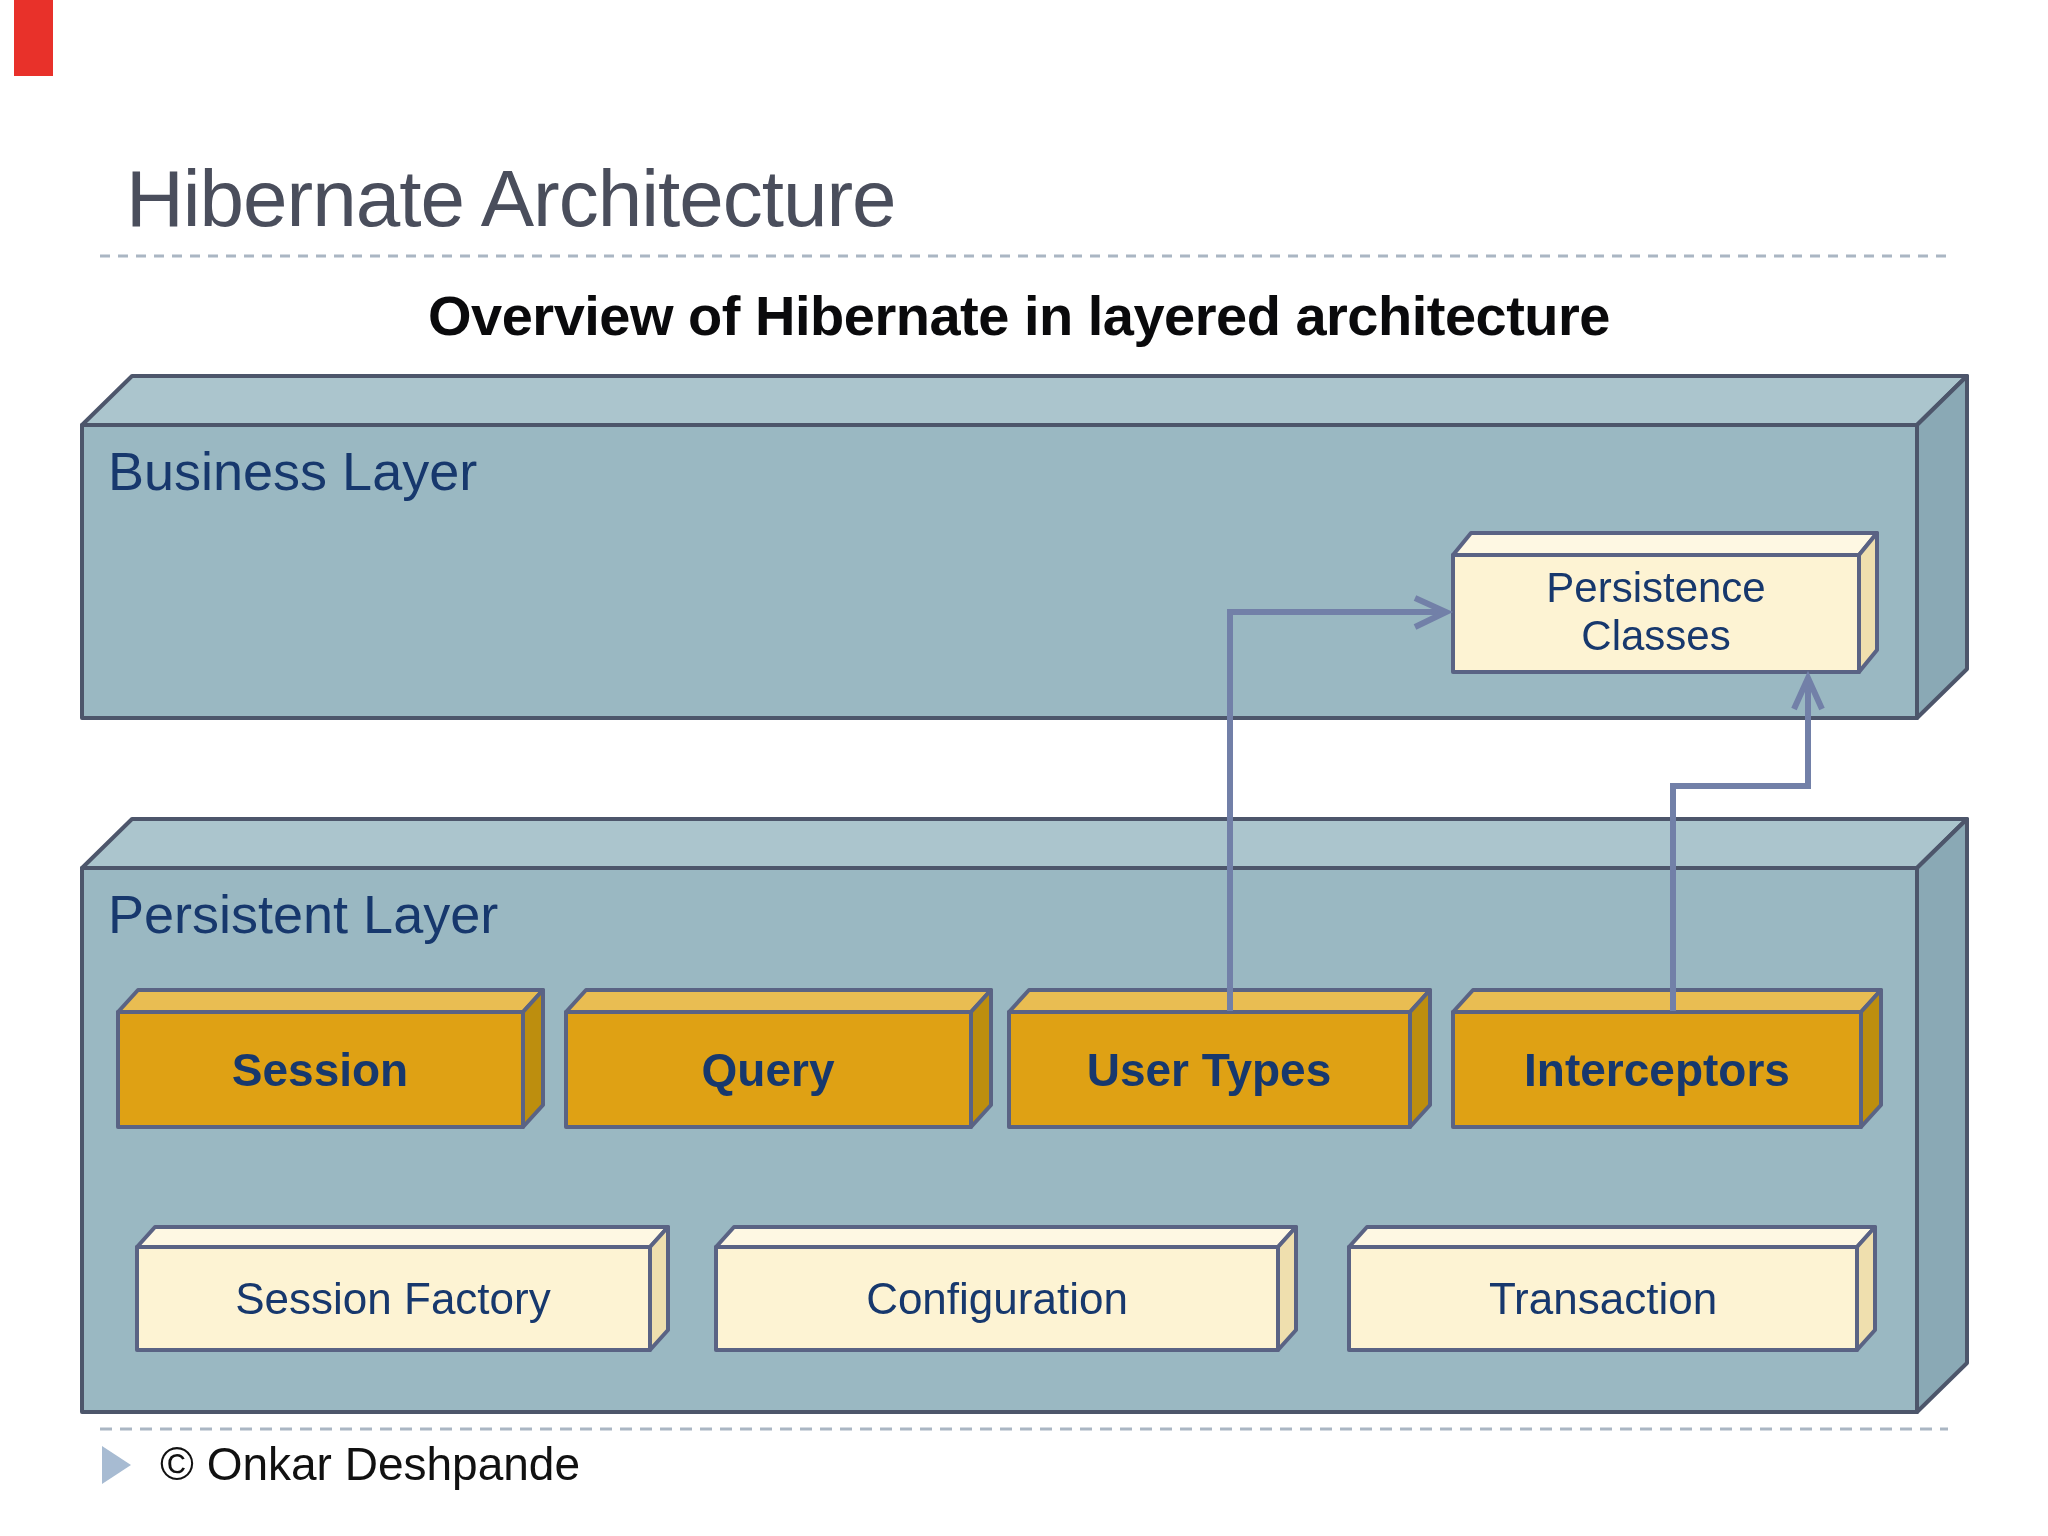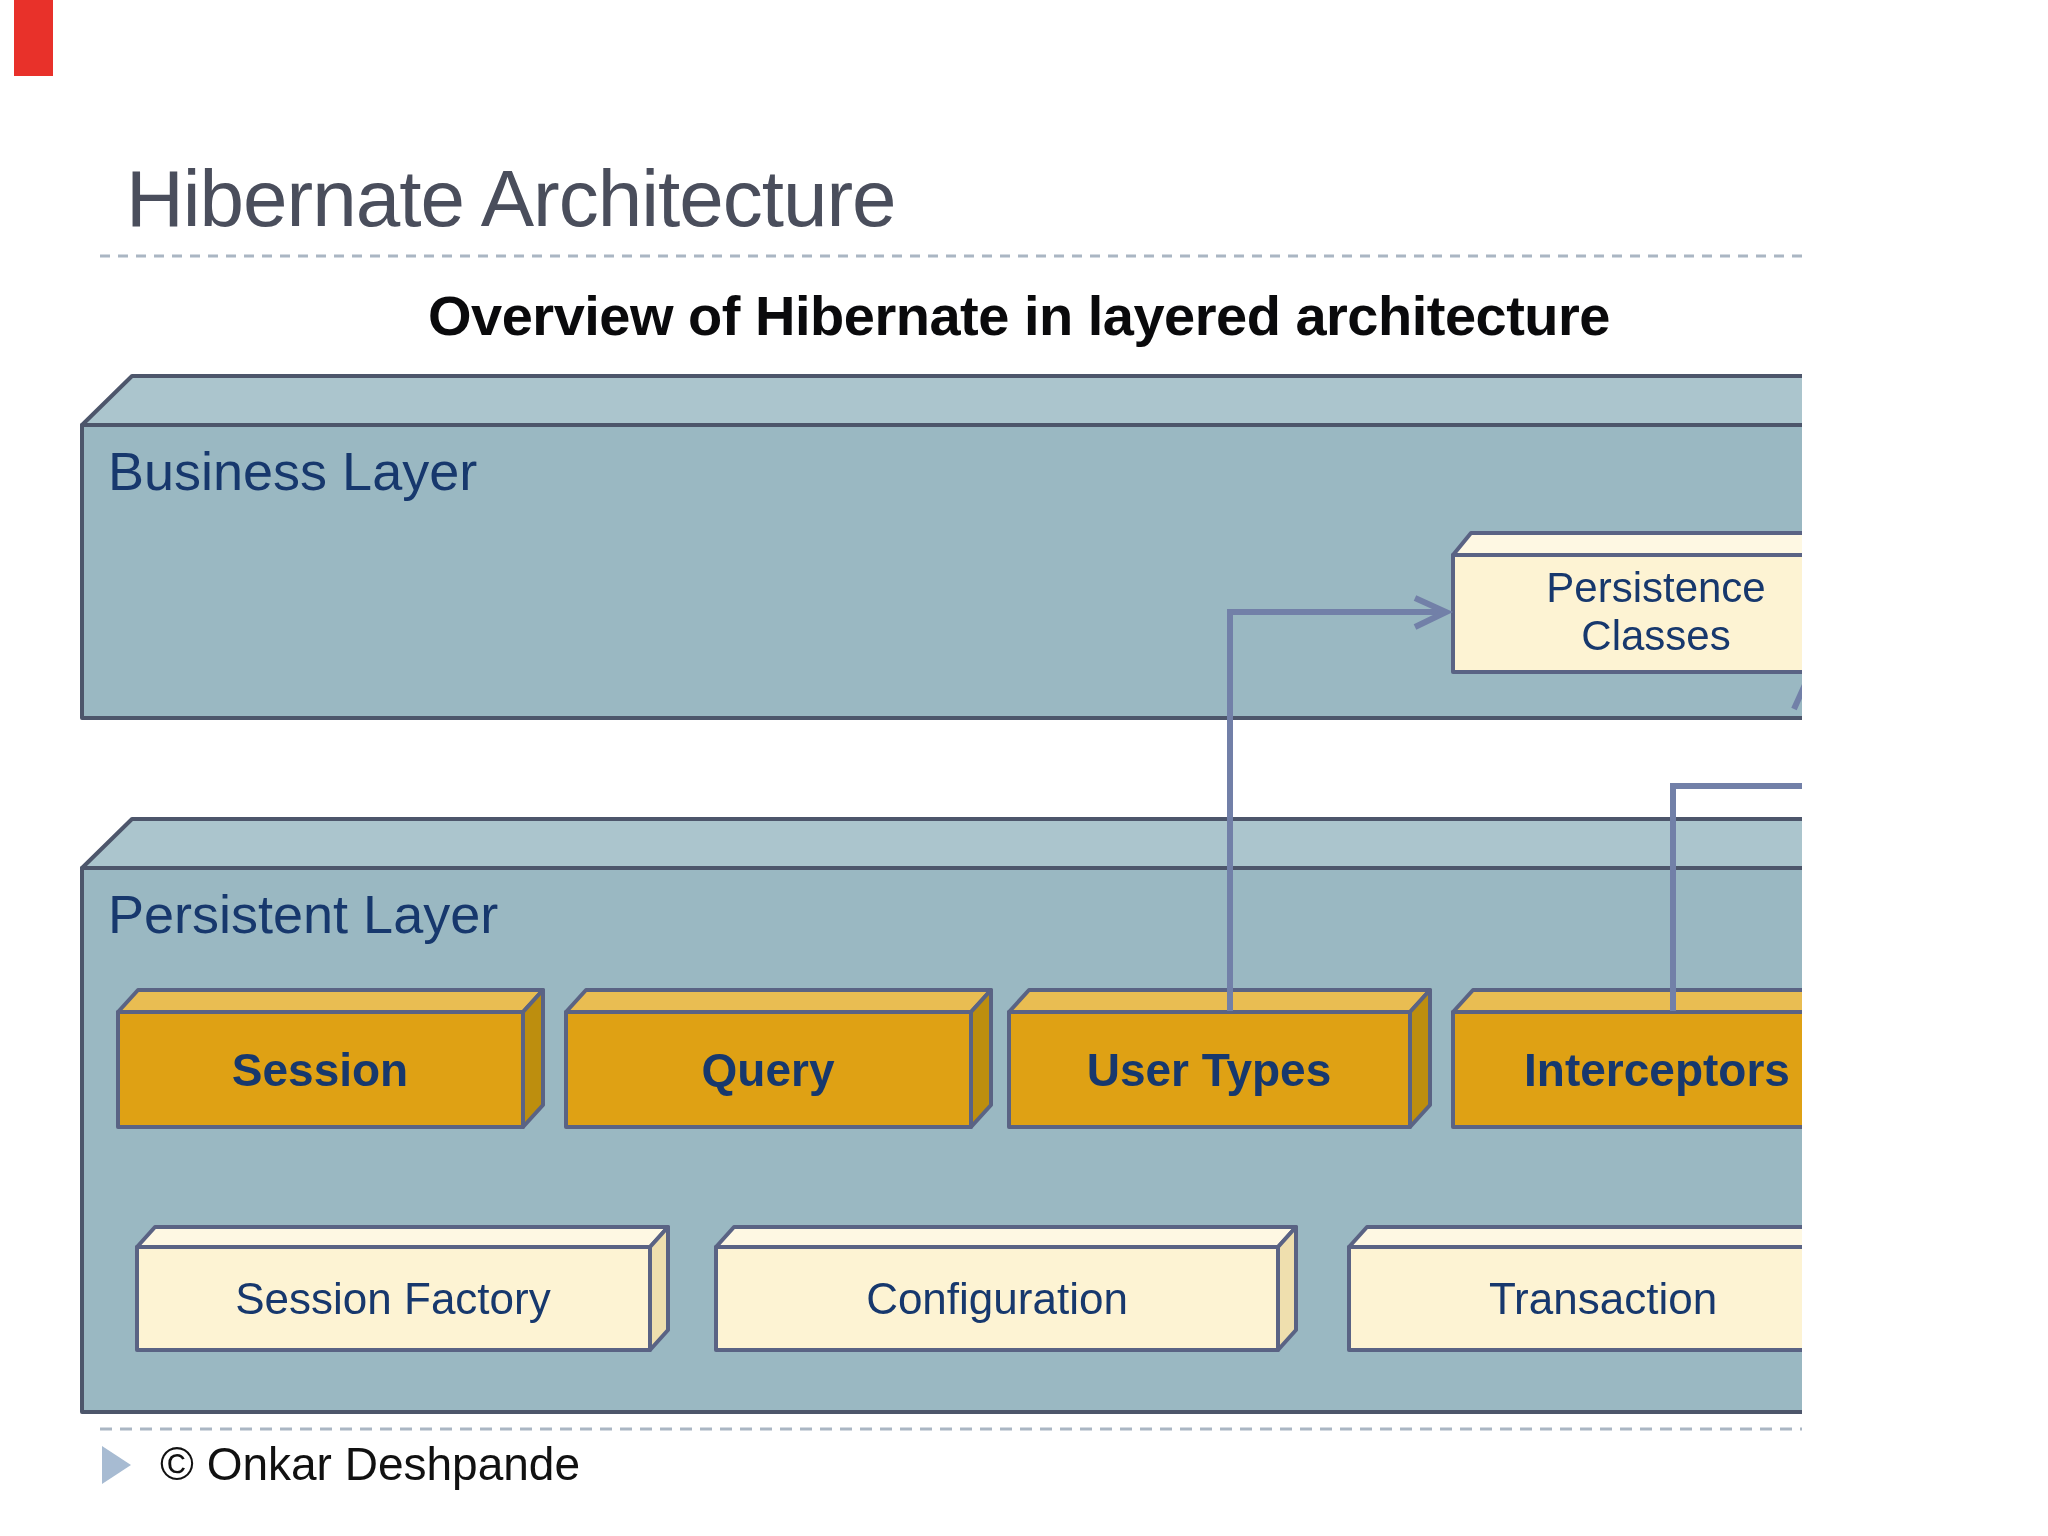--- a/index.html
+++ b/index.html
@@ -1,18 +1,18 @@
 <!DOCTYPE html>
 <html><head>
 <meta charset="utf-8">
 <style>
   html,body { margin:0; padding:0; background:#ffffff; }
   .slide {
     position:relative;
-    width:1802px; height:1536px;
+    width:2048px; height:1536px;
     background:#ffffff;
     overflow:hidden;
     font-family:"Liberation Sans", sans-serif;
   }
   svg { position:absolute; left:0; top:0; }
   text { font-family:"Liberation Sans", sans-serif; }
   .big-edge   { stroke:#4d566b; stroke-width:4; stroke-linejoin:round; }
   .small-edge { stroke:#5a6384; stroke-width:4; stroke-linejoin:round; }
   .arrow-line { fill:none; stroke-width:6; stroke-linejoin:miter; stroke-linecap:butt; }
   .navy  { fill:#17386d; }

